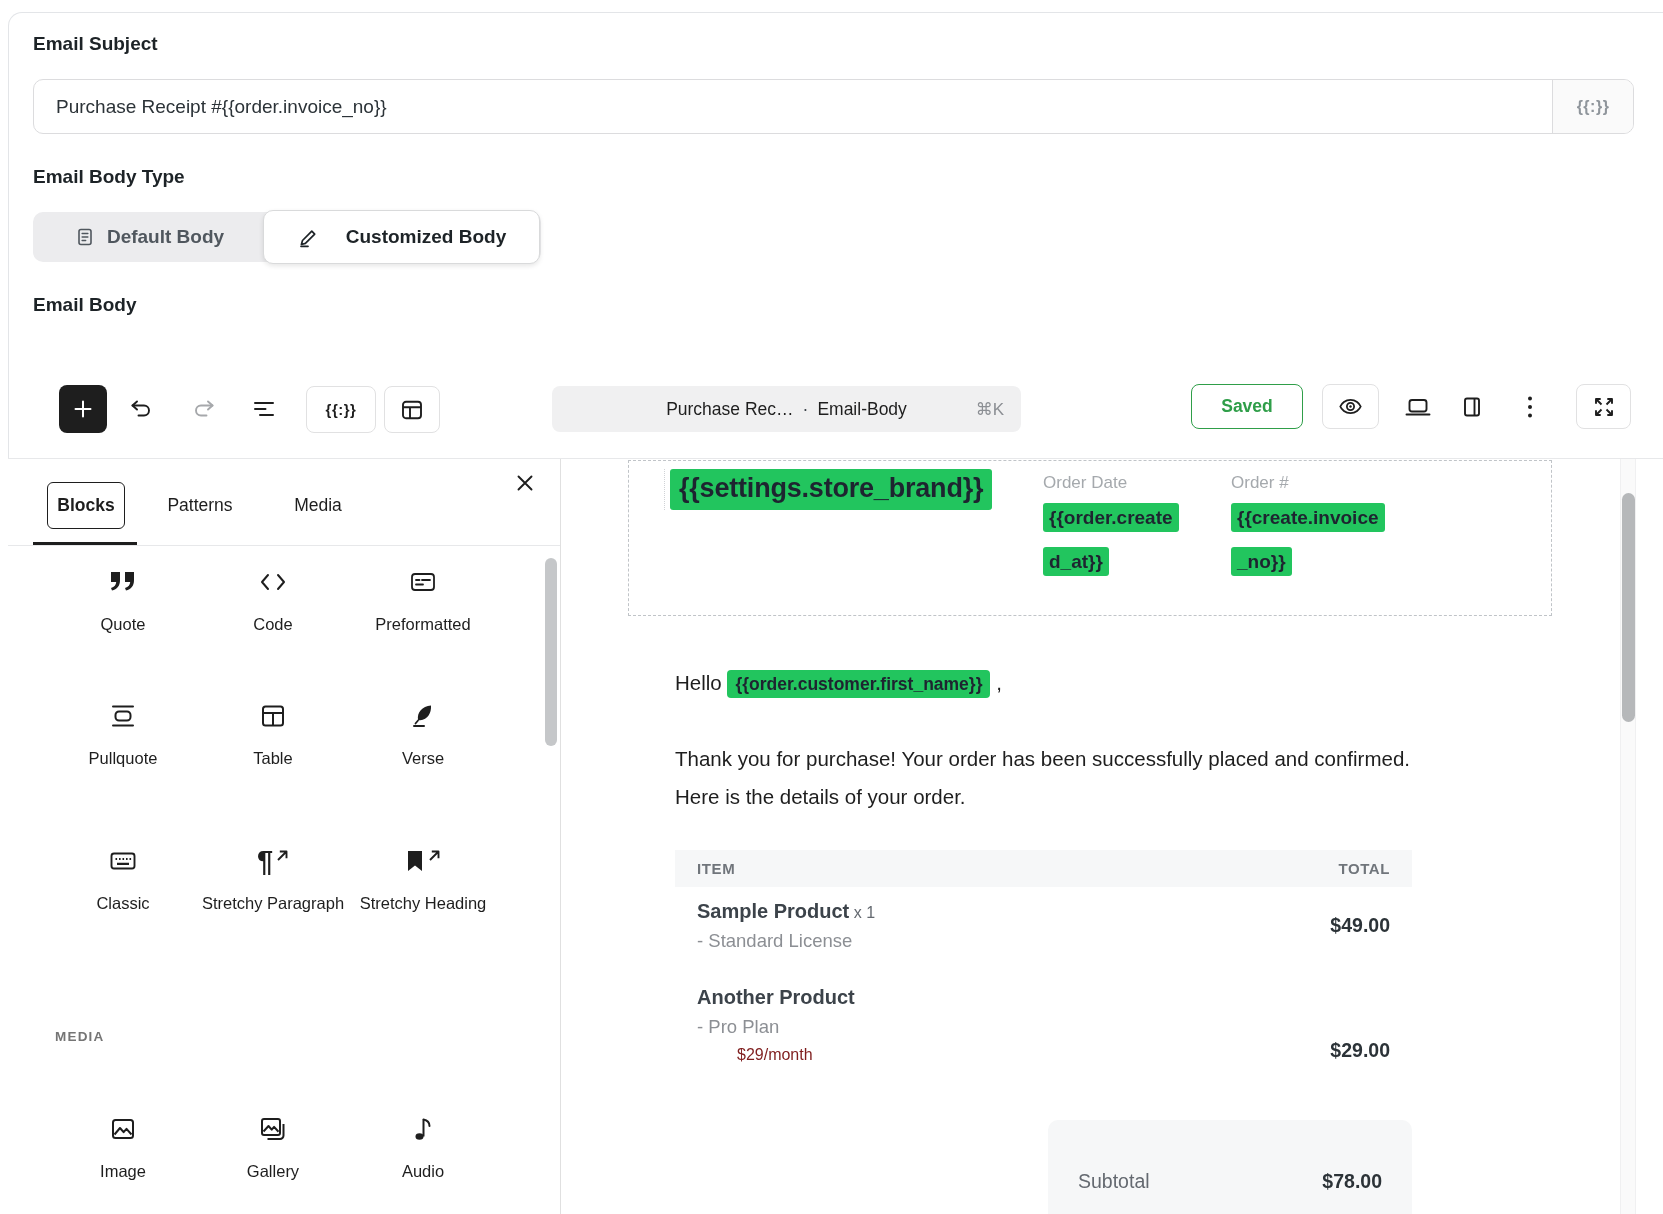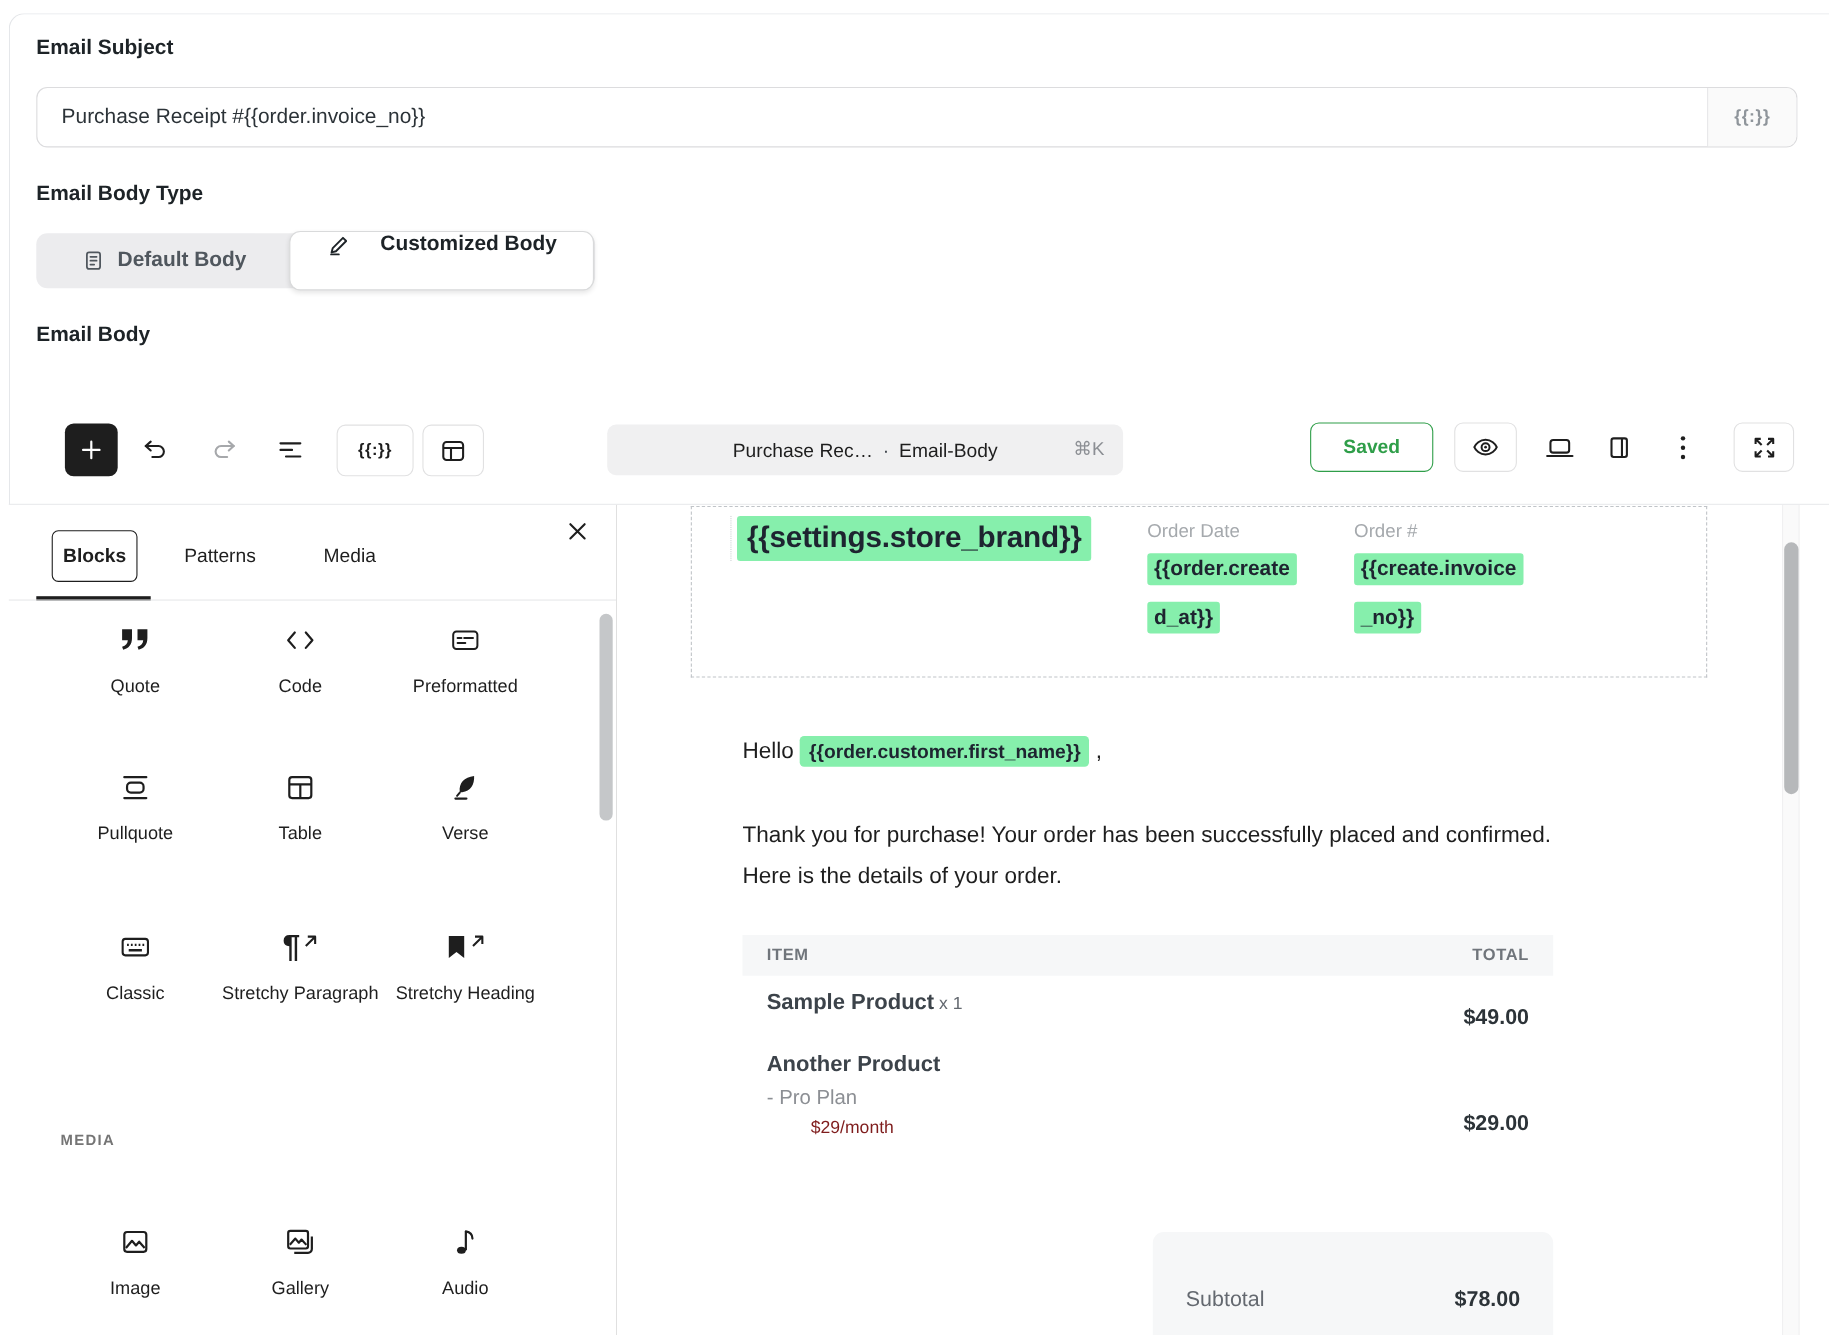--- a/index.html
+++ b/index.html
@@ -21,21 +21,21 @@
   .subject-value { display:flex; align-items:center; padding-left:22px; font-size:19px; color:#2c3338; flex:1; }
   .subject-suffix { width:81px; border-left:1px solid #dcdcde; background:#fafafa;
     border-radius:0 9px 9px 0; display:flex; align-items:center; justify-content:center;
     color:#8f959b; font-size:16px; font-weight:600; letter-spacing:.5px; }
 
   .segmented { left:33px; top:212px; width:508px; height:50px; background:#ececee; border-radius:10px; }
   .seg-default { position:absolute; left:0; top:0; width:232px; height:50px; display:flex; gap:11px;
     align-items:center; justify-content:center; color:#50575e; font-weight:600; font-size:19px; cursor:pointer; }
   .seg-custom { position:absolute; left:230px; top:-2px; width:277px; height:54px; background:#fff;
     border:1px solid #d9dadb; border-radius:10px; box-shadow:0 2px 5px rgba(0,0,0,.10);
-    display:flex; gap:26px; align-items:flex-start; justify-content:center; color:#1d2327; font-weight:700; font-size:19px; cursor:pointer; }
+    display:flex; gap:26px; align-items:center; justify-content:center; color:#1d2327; font-weight:700; font-size:19px; cursor:pointer; }
 
   
   .btn-plus { left:59px; top:385px; width:48px; height:48px; background:#1e1e1e; border-radius:8px; color:#fff; cursor:pointer; }
   .icon-btn { width:38px; height:38px; cursor:pointer; }
   .btn-undo { left:123px; top:390px; color:#1e1e1e; }
   .btn-redo { left:184px; top:390px; color:#a6a8ab; }
   .btn-listview { left:245px; top:390px; color:#1e1e1e; }
   .bordered-btn { border:1px solid #e1e1e2; border-radius:8px; background:#fff; cursor:pointer; }
   .btn-vars { left:306px; top:386px; width:70px; height:47px; font-size:15px; font-weight:600; color:#1e1e1e; letter-spacing:.5px; }
   .btn-layout { left:384px; top:386px; width:56px; height:47px; color:#1e1e1e; }
@@ -74,21 +74,21 @@
   .media-label { position:absolute; left:47px; top:570px; font-size:13.5px; font-weight:600; color:#757575; letter-spacing:1.2px; }
   .panel-scroll-thumb { position:absolute; left:537px; top:99px; width:12px; height:188px; background:#c5c7c9; border-radius:6px; cursor:pointer; }
 
   
   .preview { left:561px; top:459px; right:0; bottom:0; background:#fff; overflow:hidden; }
   .pv-scroll-track { position:absolute; left:1059px; top:0; bottom:0; width:16px; background:#fafafa;
     border-left:1px solid #f0f0f1; border-right:1px solid #f0f0f1; }
   .pv-scroll-thumb { position:absolute; left:1060.5px; top:34px; width:13px; height:229px; background:#b6b8ba; border-radius:7px; cursor:pointer; }
 
   .header-block { position:absolute; left:67px; top:1px; width:924px; height:156px; border:1px dashed #c0c4c8; cursor:text; }
-  .chip { background:#86efac; border-radius:3px; }
+  .chip { background:#22c55e; border-radius:3px; }
   .store-brand { position:absolute; left:35px; top:8px; border-left:1px dotted #d0d3d6; padding-left:5px; }
   .store-brand .chip { display:inline-block; font-size:27px; font-weight:700; color:#1e2430; padding:4px 9px 6px; letter-spacing:-.2px; }
   .hdr-col { position:absolute; top:12px; text-align:left; width:230px; }
   .hdr-col .hlabel { font-size:17px; color:#a5a9ad; }
   .hdr-col .hline { margin-top:7px; line-height:36px; }
   .hdr-col .chip { font-size:19px; font-weight:700; color:#1e2430; padding:4px 6px; }
   .col-date { right:278px; } .col-no { right:90px; }
 
   .greeting { position:absolute; left:114px; top:212px; font-size:20.5px; color:#1e1e1e; cursor:text; }
   .greeting .chip { font-size:17.5px; font-weight:600; color:#1e2430; padding:4px 8px; border-radius:4px; }
@@ -408,20 +408,21 @@
     <div class="items-table">
       <div class="it-head">
         <span>ITEM</span>
         <span>TOTAL</span>
       </div>
       <div class="it-row row1">
         <div>
           <span class="it-name">Sample Product</span>
           <span class="it-qty">x 1</span>
         </div>
+        <div class="it-variant">- Standard License</div>
         <div class="it-price">$49.00</div>
       </div>
       <div class="it-row row2">
         <div>
           <span class="it-name">Another Product</span>
         </div>
         <div class="it-variant">- Pro Plan</div>
         <div class="it-note">$29/month</div>
         <div class="it-price">$29.00</div>
       </div>

